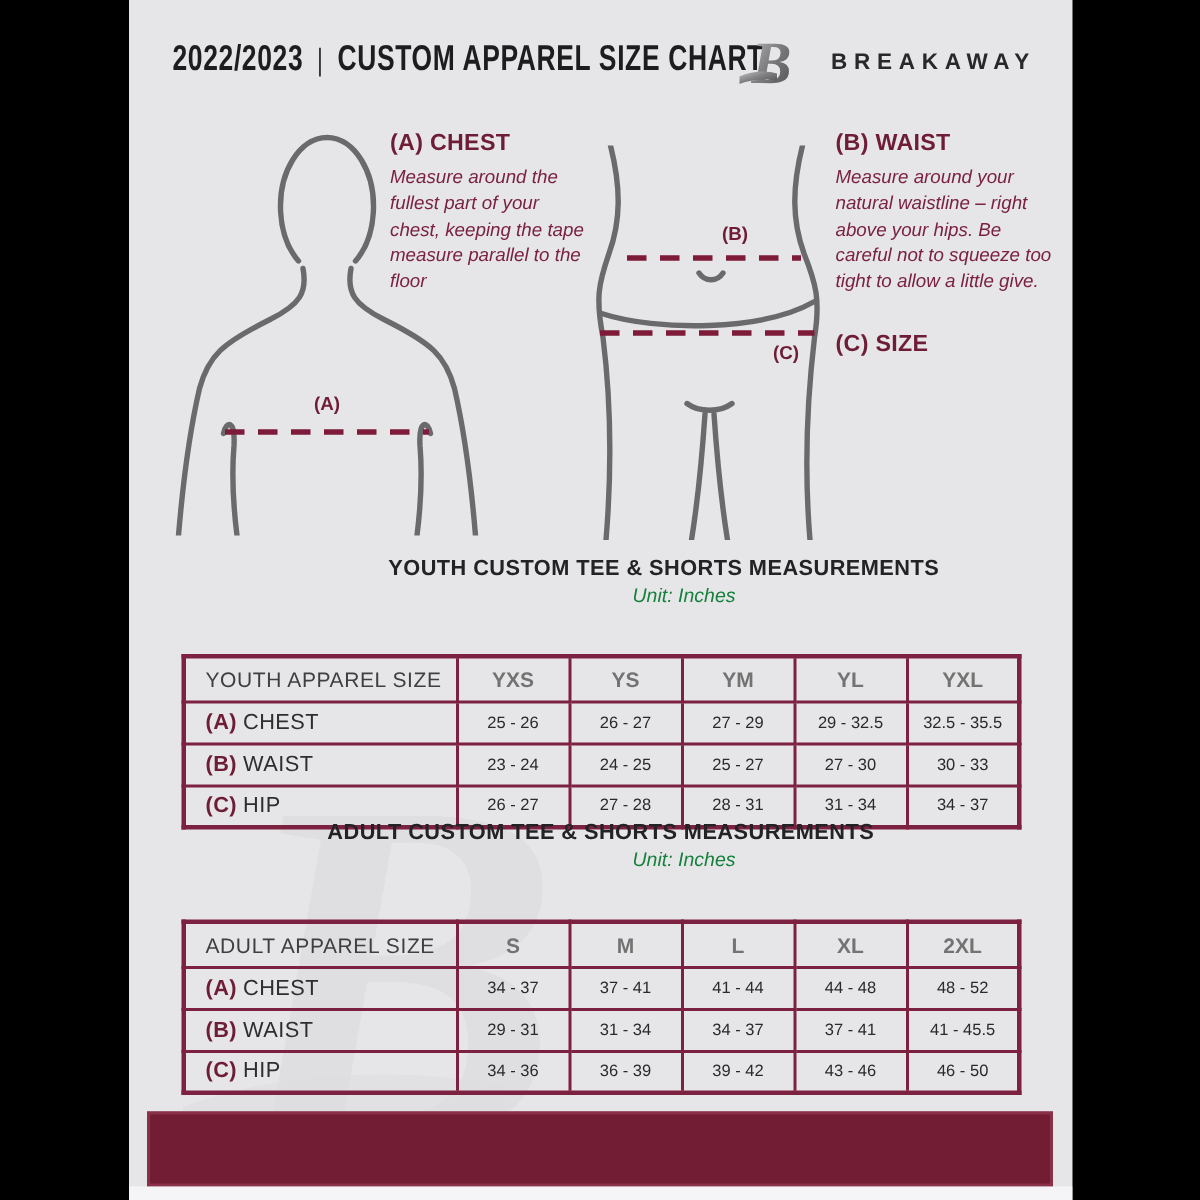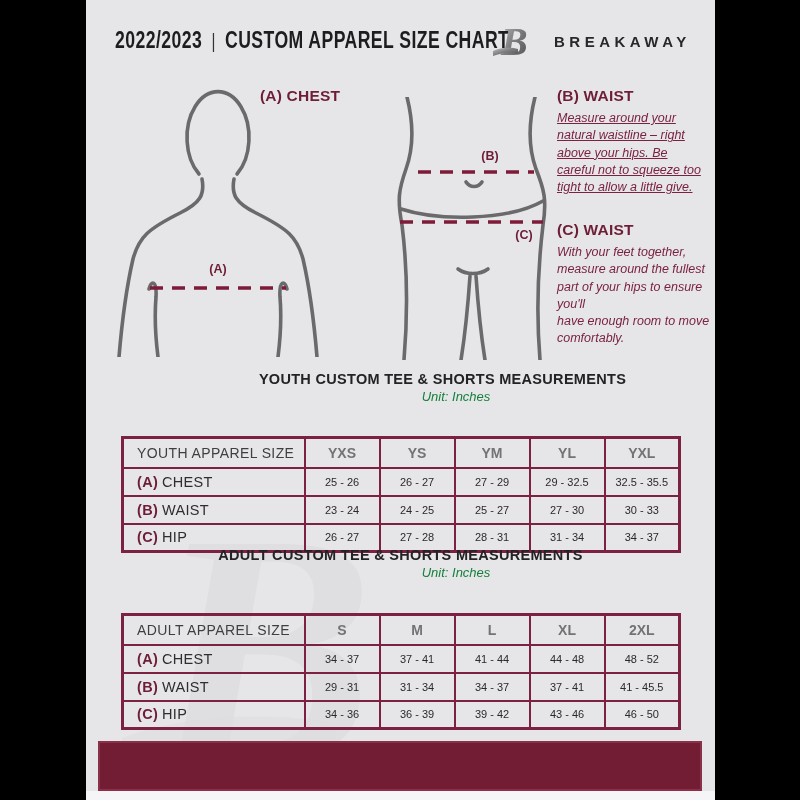--- a/index.html
+++ b/index.html
@@ -122,27 +122,26 @@
     </g>
     <line x1="25" y1="75" x2="141" y2="75" stroke="#7d1b38" stroke-width="3.6" stroke-dasharray="13 9"></line>
     <line x1="7" y1="125" x2="150" y2="125" stroke="#7d1b38" stroke-width="3.6" stroke-dasharray="13 9"></line>
   </svg>
 
   <span class="fig-label" style="left:115px; top:262px;">(A)</span>
   <span class="fig-label" style="left:387px; top:149px;">(B)</span>
   <span class="fig-label" style="left:421px; top:228px;">(C)</span>
 
   <div class="guide-h" style="left:174px; top:87px;">(A) CHEST</div>
+  <div class="guide-p" style="left:174px; top:110px; width:134px;">Measure around the fullest part of your chest, keeping the tape measure parallel to the floor</div>
 
   <div class="guide-h" style="left:471px; top:87px;">(B) WAIST</div>
-  <div class="guide-p" style="left:471px; top:110px; width:144px;text-decoration:underline;">Measure around your natural waistline – right above your hips. Be careful not to squeeze too tight to allow a little give.</div>
-
-  <div class="guide-h" style="left:471px; top:221px;">(C) WAIST</div>
-  <div class="guide-p" style="left:471px; top:244px; width:158px;">With your feet together, measure around the fullest part of your hips to ensure you'll
-have enough room to move comfortably.</div>
+  <div class="guide-p" style="left:471px; top:110px; width:144px;">Measure around your natural waistline – right above your hips. Be careful not to squeeze too tight to allow a little give.</div>
+
+  <div class="guide-h" style="left:471px; top:221px;">(C) SIZE</div>
 
   <div class="tbl-title" style="top:371px;padding-left:42px;">YOUTH CUSTOM TEE &amp; SHORTS MEASUREMENTS</div>
   <div class="tbl-unit" style="top:389px;">Unit: Inches</div>
   <div class="tbl-wrap" style="top:408px;">
       <table class="size-table">
         <colgroup>
           <col class="col-label">
           <col class="col-size">
           <col class="col-size">
           <col class="col-size">

